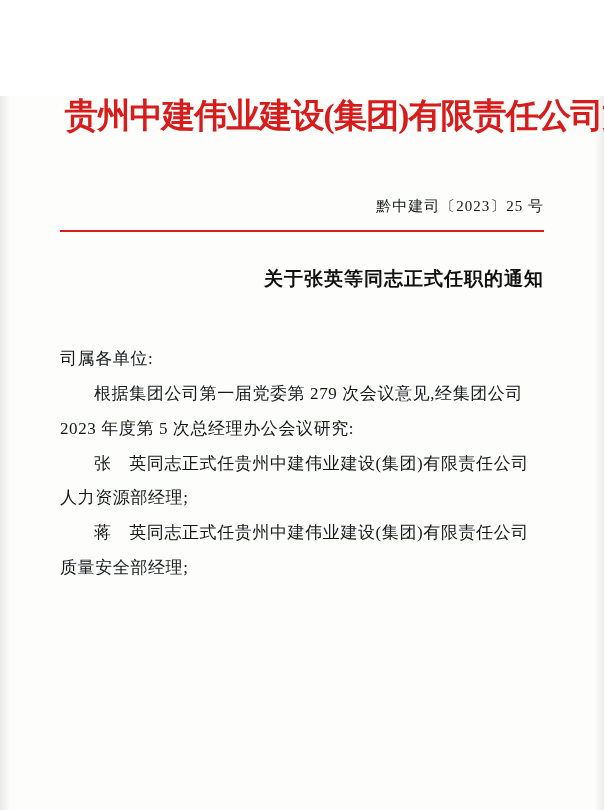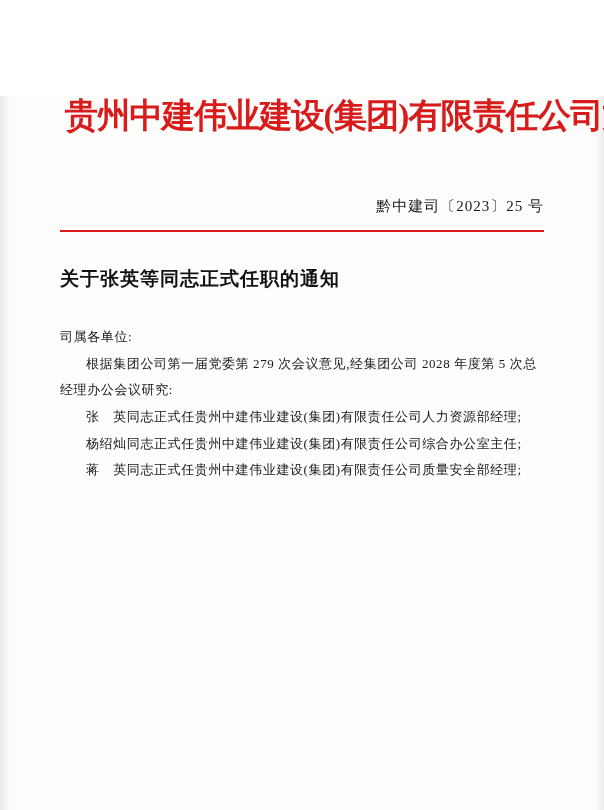--- a/index.html
+++ b/index.html
@@ -43,29 +43,29 @@
     color: #16181a;
   }
   .red-rule {
     margin-top: 14px;
     height: 2px;
     background: #d81b1b;
     width: 100%;
   }
   .subject {
     margin-top: 34px;
-    text-align: left;
+    text-align: right;
     font-size: 19px;
     font-weight: bold;
     letter-spacing: 1px;
     color: #111;
   }
   .body-text {
-    margin-top: 32px;
-    font-size: 13px;
+    margin-top: 50px;
+    font-size: 17px;
     line-height: 2.05;
     color: #15181b;
     letter-spacing: 0.6px;
   }
   .salutation {
     text-indent: 0;
   }
   .para {
     text-indent: 2em;
   }
@@ -99,19 +99,18 @@
   <div class="doc-title">贵州中建伟业建设(集团)有限责任公司文件</div>
 
   <div class="doc-number">黔中建司〔2023〕25 号</div>
 
   <div class="red-rule"></div>
 
   <div class="subject">关于张英等同志正式任职的通知</div>
 
   <div class="body-text">
     <div class="salutation">司属各单位:</div>
-    <div class="para">根据集团公司第一届党委第 279 次会议意见,经集团公司 2028 年度第 5 次总经理办公会议研究:</div>
+    <div class="para">根据集团公司第一届党委第 279 次会议意见,经集团公司 2023 年度第 5 次总经理办公会议研究:</div>
     <div class="para">张　英同志正式任贵州中建伟业建设(集团)有限责任公司人力资源部经理;</div>
-    <div class="para">杨绍灿同志正式任贵州中建伟业建设(集团)有限责任公司综合办公室主任;</div>
     <div class="para">蒋　英同志正式任贵州中建伟业建设(集团)有限责任公司质量安全部经理;</div>
   </div>
 
 </div>
 
 </body></html>

